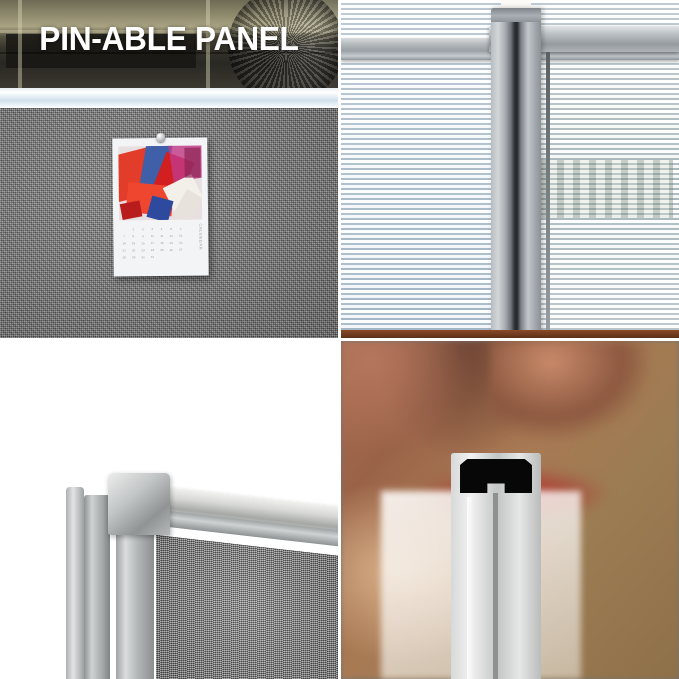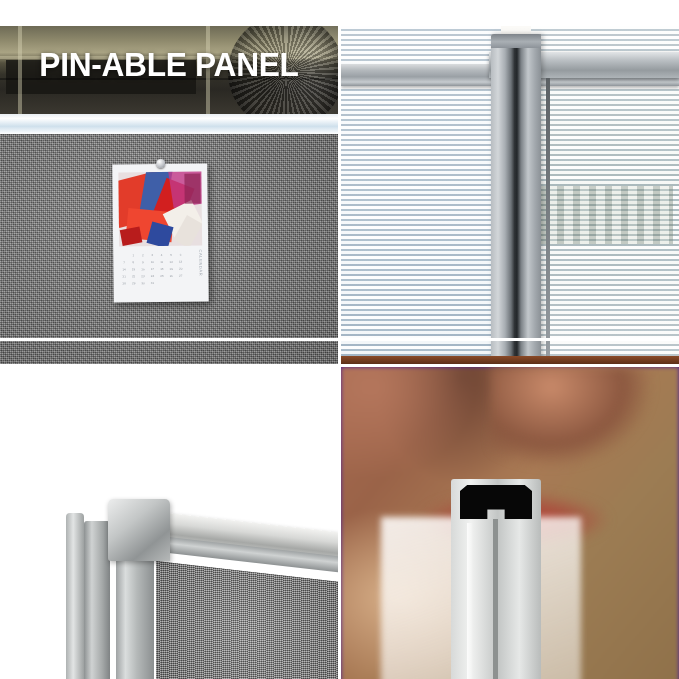--- a/index.html
+++ b/index.html
@@ -2,21 +2,21 @@
 <html><head>
 <meta charset="utf-8">
 <style>
   html,body{margin:0;padding:0;background:#ffffff;}
   body{width:679px;height:679px;overflow:hidden;
        font-family:"Liberation Sans","DejaVu Sans",sans-serif;}
 
   .collage{position:relative;width:679px;height:679px;background:#ffffff;}
 
   
-  .quad{position:absolute;overflow:hidden;background:#4c1d95;margin-top:26px;}
+  .quad{position:absolute;overflow:hidden;background:#737373;}
   #q-tl{left:0;   top:0;   width:338px;height:338px;}
   #q-tr{left:341px;top:0;  width:338px;height:338px;}
   #q-bl{left:0;   top:341px;width:338px;height:338px;}
   #q-br{left:341px;top:341px;width:338px;height:338px;}
 
   
   .ceiling{position:absolute;left:0;top:0;width:338px;height:88px;
     background:
       radial-gradient(ellipse 70px 90px at 312px 40px,rgba(255,255,255,.18),rgba(0,0,0,0) 70%),
       linear-gradient(180deg,#6d6a55 0%,#8d886b 16%,#a9a383 30%,#55513f 42%,

